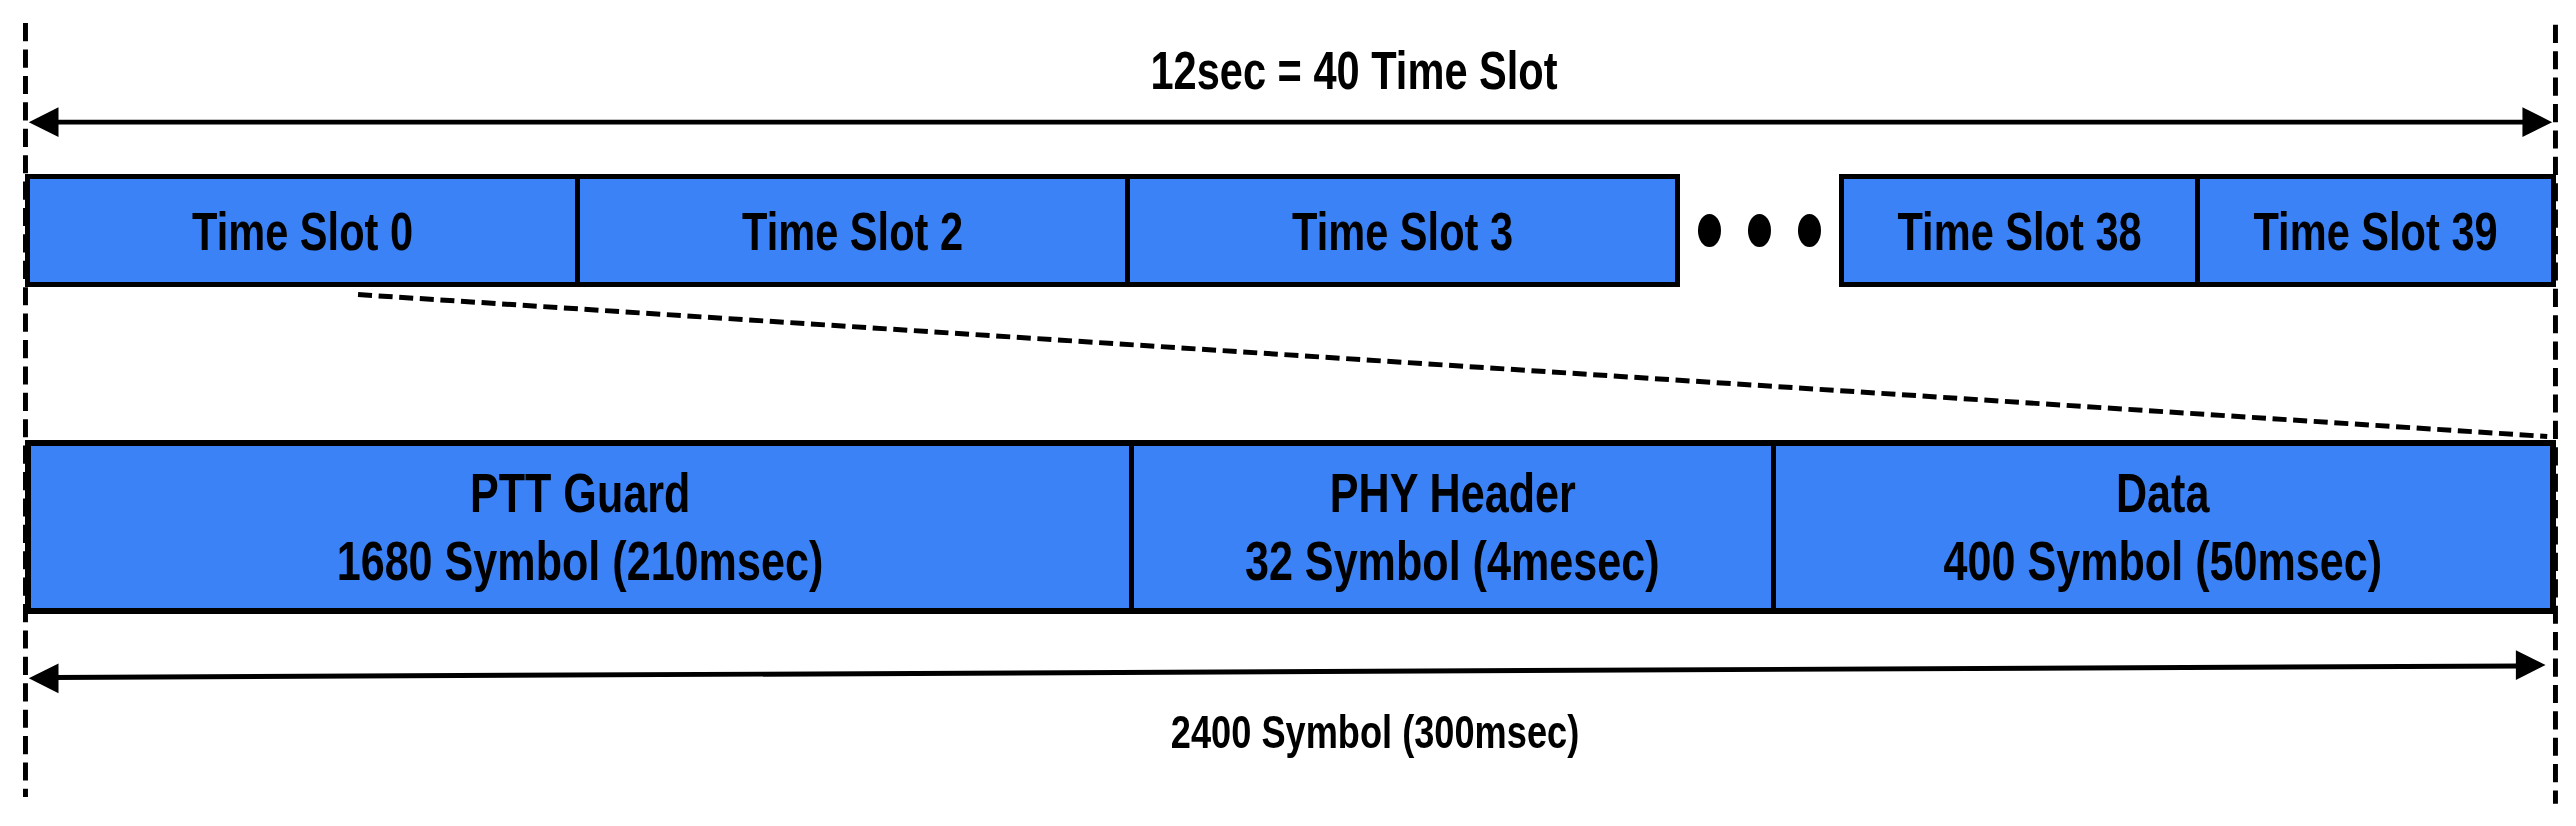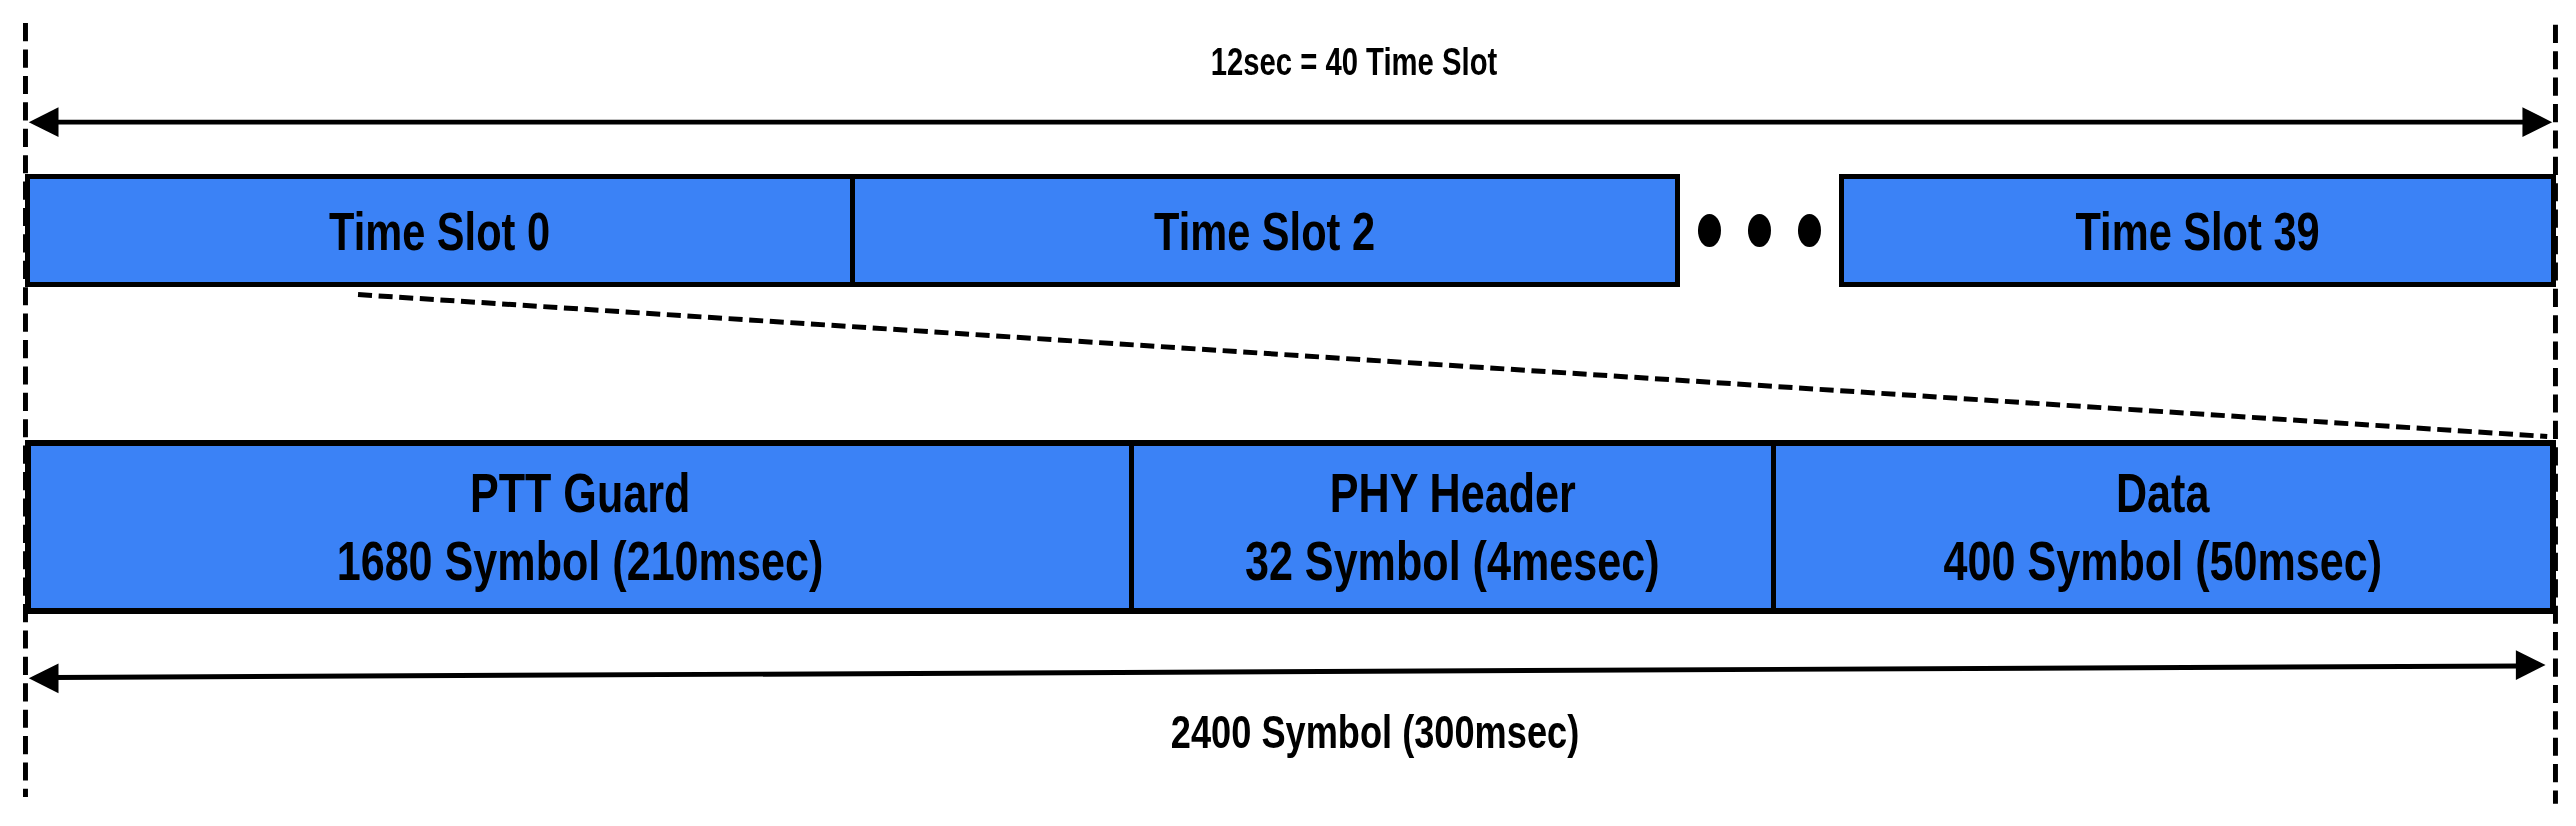--- a/index.html
+++ b/index.html
@@ -14,21 +14,21 @@
   }
 
   
   .float-label {
     position: absolute;
     transform: translateX(-50%);
     white-space: nowrap;
     font-weight: bold;
     line-height: 1;
   }
-  .top-label    { left: 1354px; top: 43px;  font-size: 38px; }
+  .top-label    { left: 1354px; top: 43px;  font-size: 54px; }
   .bottom-label { left: 1375px; top: 708px; font-size: 47px; }
 
   
   .cond { display: inline-block; transform: scaleX(0.77); transform-origin: center; white-space: nowrap; }
 
   
   .boxrow {
     position: absolute;
     display: flex;
     box-sizing: border-box;
@@ -119,29 +119,35 @@
     <span class="cond">12sec = 40 Time Slot</span>
   </div>
 
   <div class="boxrow row-slots group-lead">
     <div class="cell">
       <span class="slot-text cond">Time Slot 0</span>
     </div>
     <div class="cell">
       <span class="slot-text cond">Time Slot 2</span>
     </div>
+    <div class="cell">
+      <span class="slot-text cond">Time Slot 3</span>
+    </div>
   </div>
 
   <div class="dots">
     <span class="dot"></span>
     <span class="dot"></span>
     <span class="dot"></span>
   </div>
 
   <div class="boxrow row-slots group-tail">
+    <div class="cell">
+      <span class="slot-text cond">Time Slot 38</span>
+    </div>
     <div class="cell">
       <span class="slot-text cond">Time Slot 39</span>
     </div>
   </div>
 
   <div class="boxrow row-detail">
     <div class="cell" style="flex-grow:1045">
       <span class="segment-name cond">PTT Guard</span>
       <span class="segment-detail cond">1680 Symbol (210msec)</span>
     </div>

